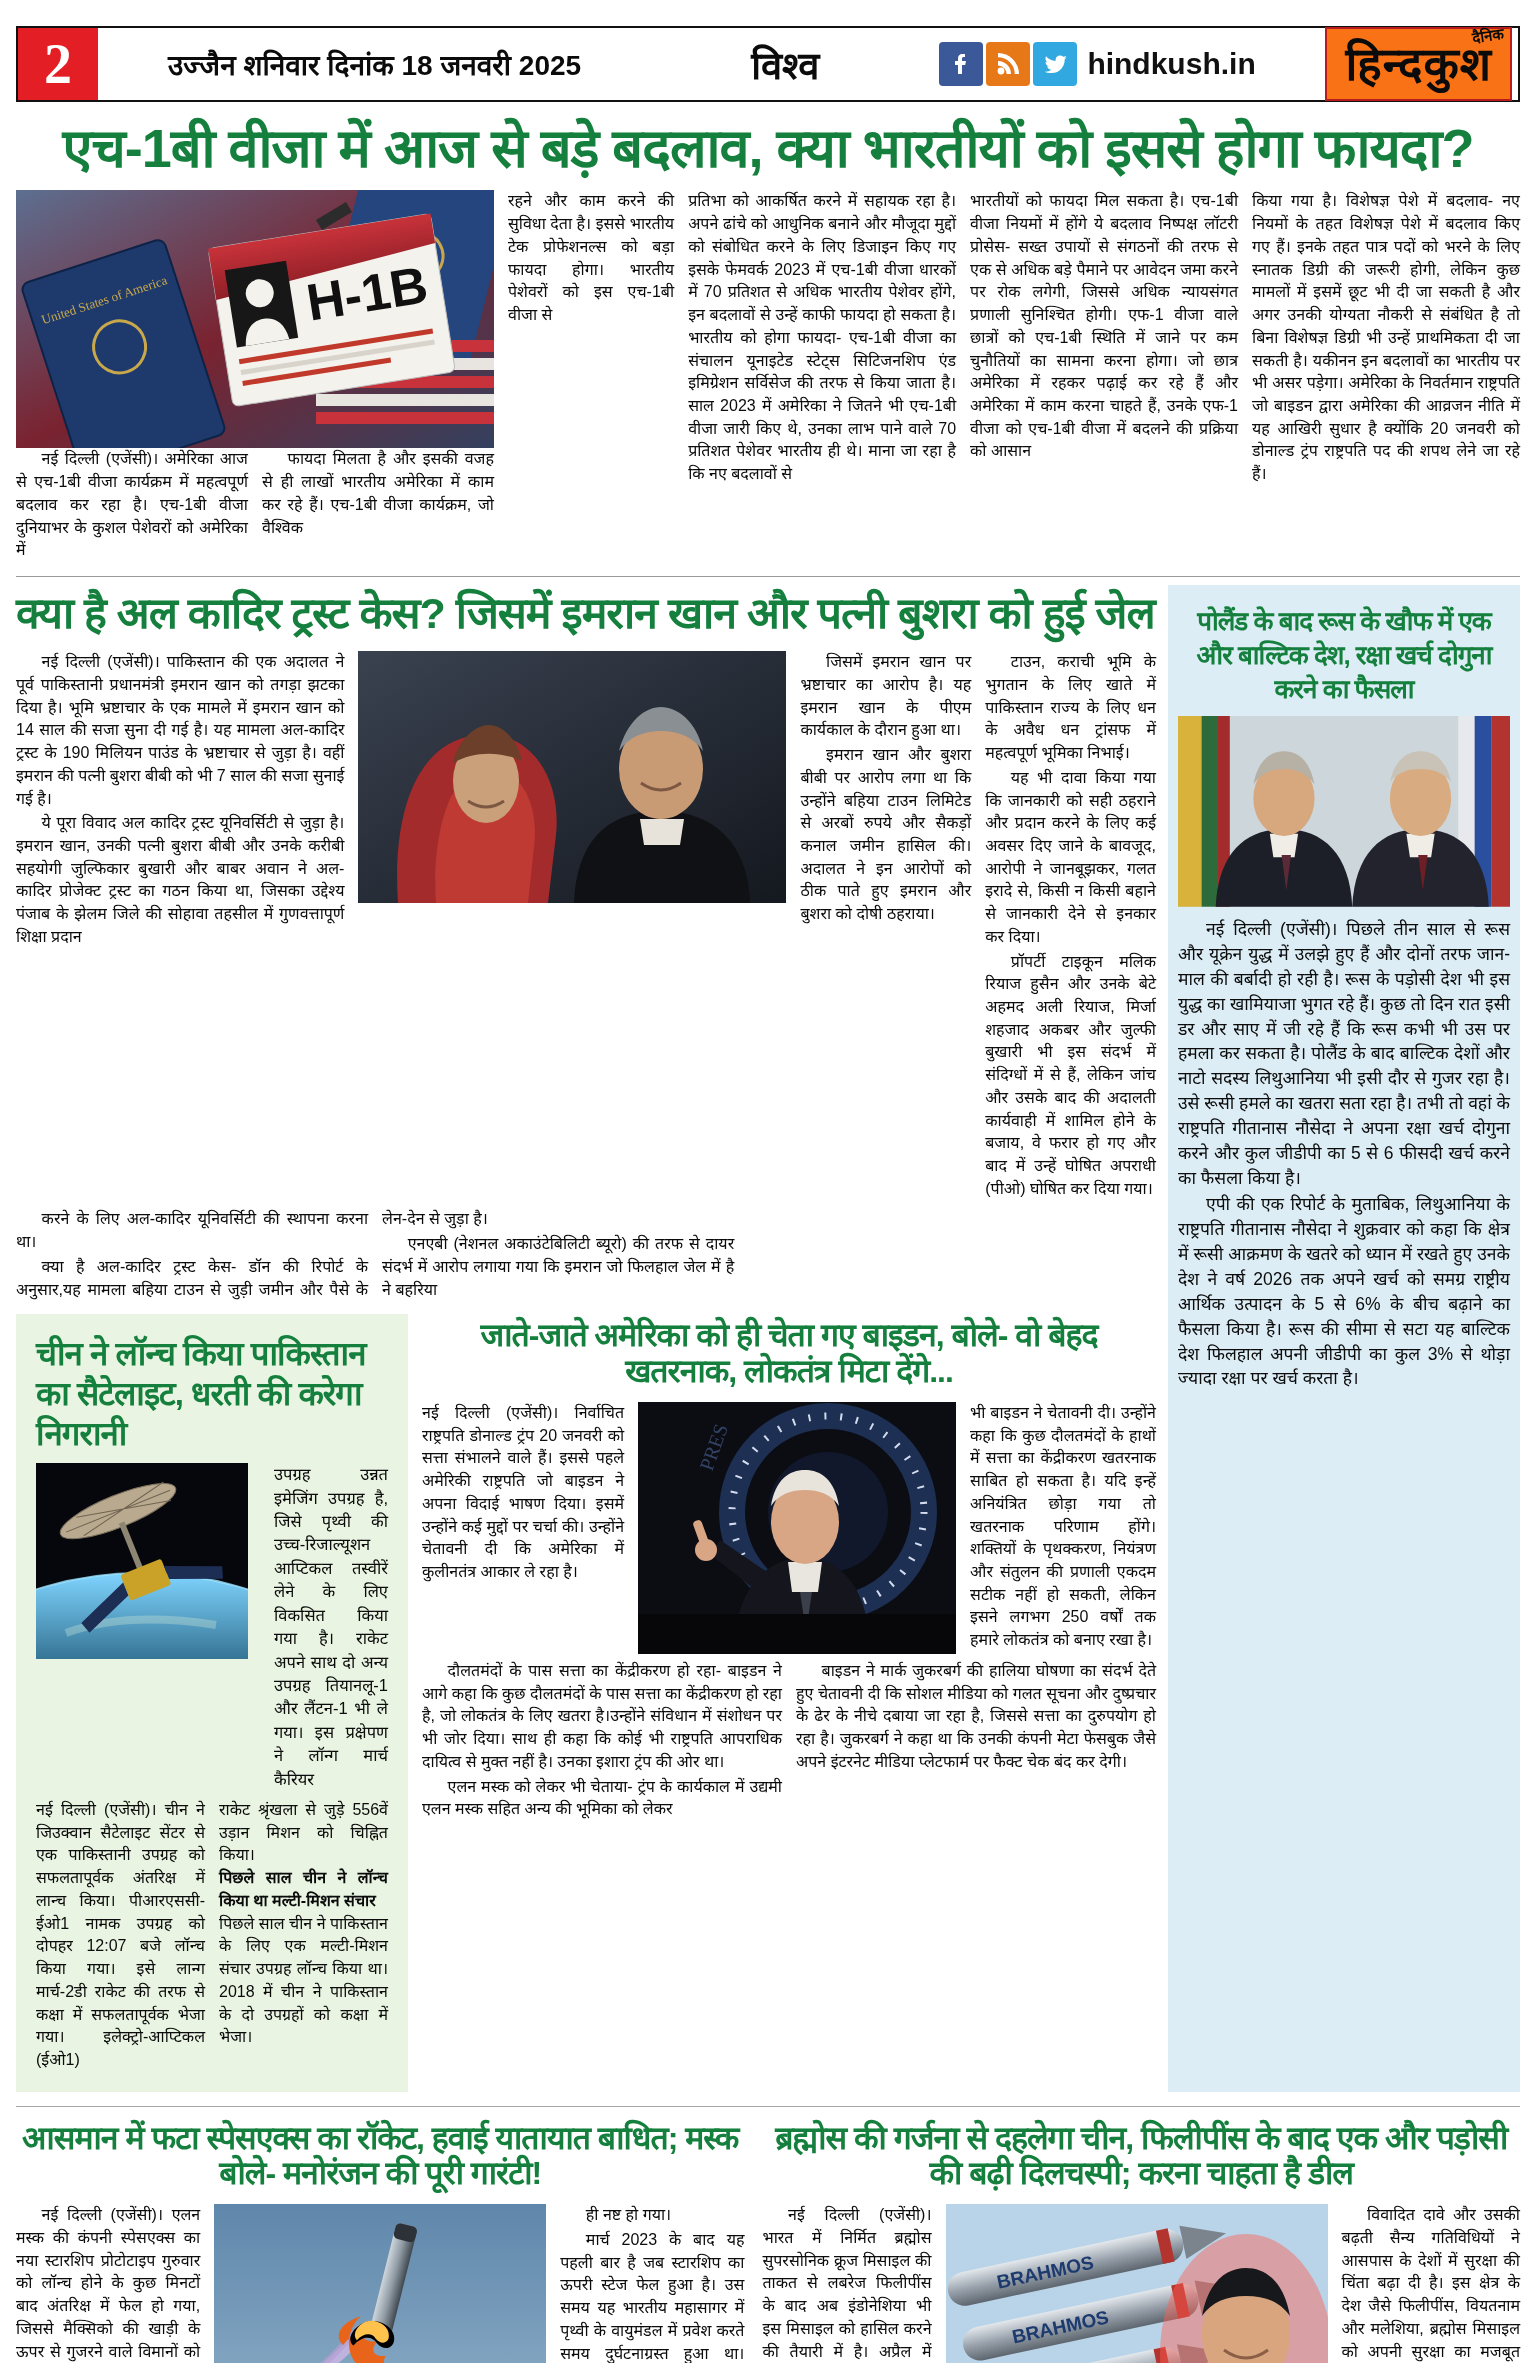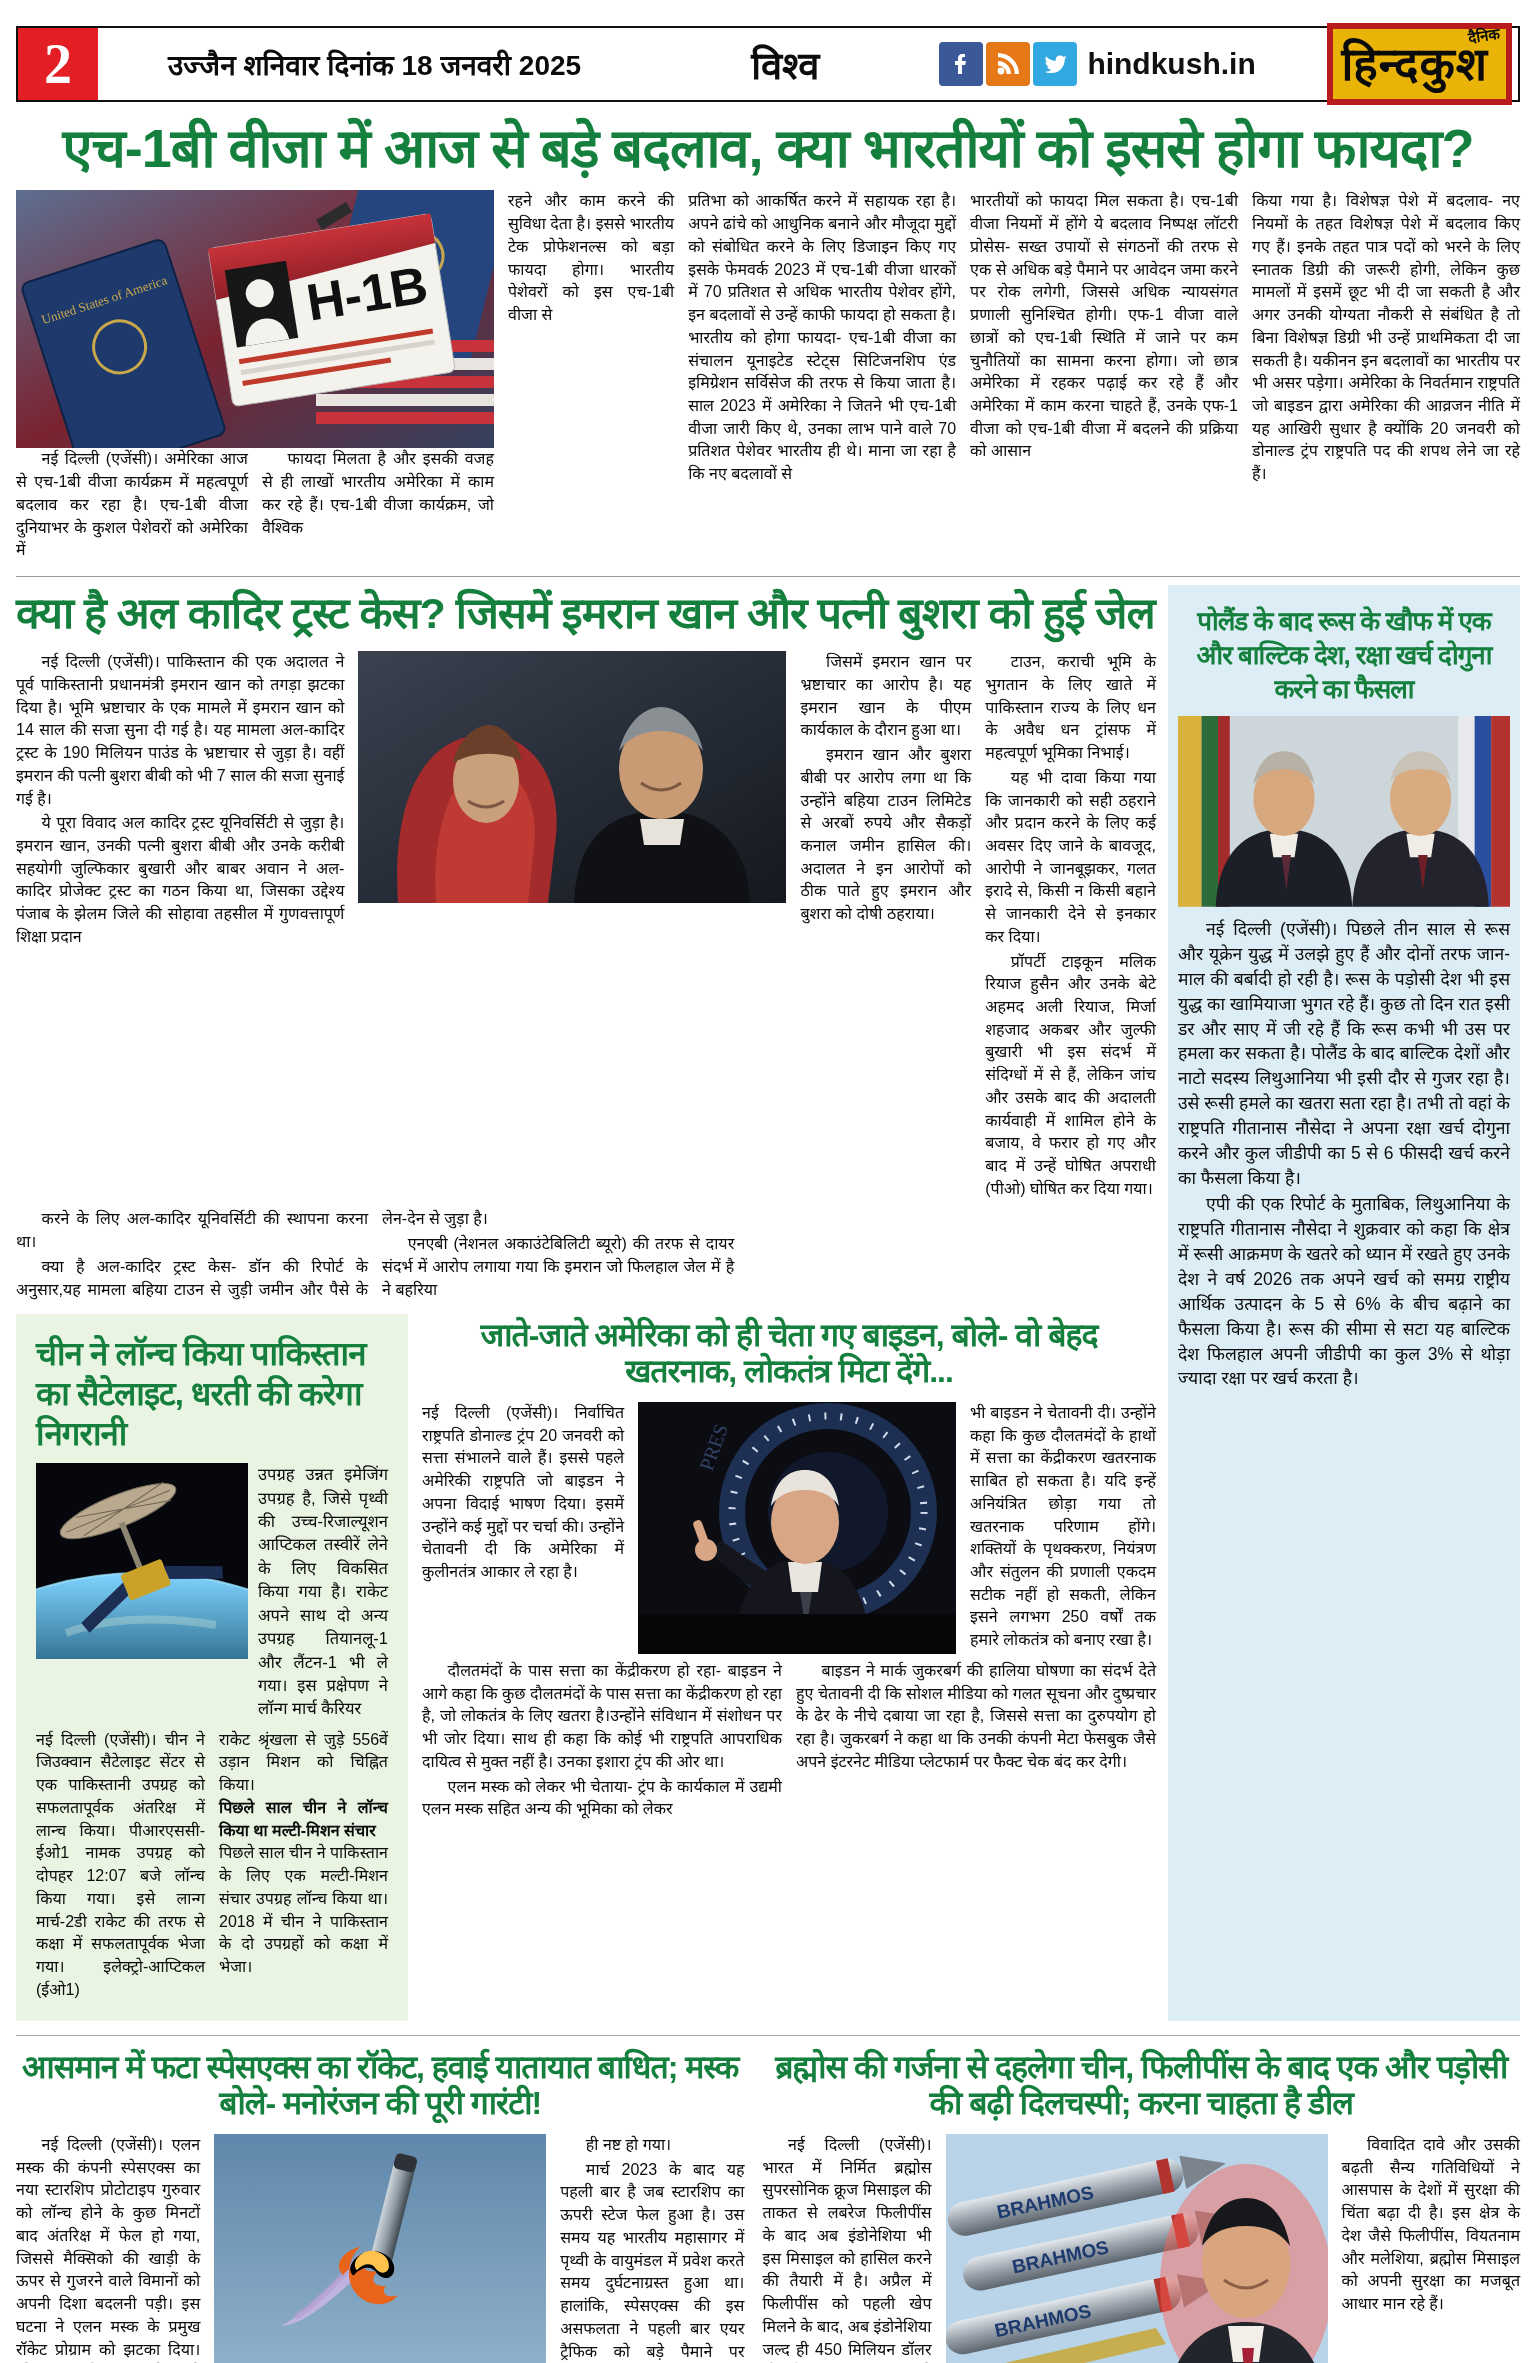--- a/index.html
+++ b/index.html
@@ -7,21 +7,21 @@
   .page{width:1504px;margin:0 auto;padding-top:26px;}
   
   .masthead-bar{border:2px solid #101010;height:72px;display:flex;align-items:center;background:#fff;}
   .pageno{width:80px;height:100%;background:#e31e24;color:#fff;display:flex;align-items:center;justify-content:center;font:bold 56px "Liberation Serif",serif;}
   .dateline{font-size:28px;font-weight:bold;margin-left:70px;white-space:nowrap;}
   .section-title{font-size:38px;font-weight:bold;margin-left:170px;}
   .social{display:flex;gap:3px;margin-left:120px;}
   .sq{width:44px;height:44px;border-radius:4px;display:flex;align-items:center;justify-content:center;}
   .sq svg{display:block;}
   .siteurl{font-size:30px;font-weight:bold;margin-left:10px;color:#111;}
-  .logo-box{margin-left:auto;margin-right:6px;border:6px solid #b91c1c;padding:2px 18px 6px 8px;position:relative;background:#eab308;}
+  .logo-box{margin-left:auto;margin-right:6px;border:2px solid #b91c1c;padding:2px 18px 6px 18px;position:relative;background:#f97316;}
   .logo-main{font:900 46px "Liberation Serif",serif;letter-spacing:1px;}
   .logo-tag{position:absolute;top:-4px;right:6px;font-size:15px;font-weight:bold;transform:rotate(-8deg);}
   
   .hl{font-weight:800;line-height:1.12;letter-spacing:-1px;color:#15803d;}
   .hl-xl{font-size:54px;text-align:center;margin:16px 0 12px;}
   .hl-lg{font-size:43px;margin:4px 0 14px;}
   .hl-md{font-size:32px;text-align:center;margin:4px 0 12px;}
   .hl-green{font-size:33px;line-height:1.2;margin:0 0 10px;}
   .hl-side{font-size:26px;line-height:1.3;margin:0 0 10px;text-align:center;}
   
@@ -185,21 +185,21 @@
         <div class="bodytext cols2" style="width:63%;margin-top:6px">
             <p>करने के लिए अल-कादिर यूनिवर्सिटी की स्थापना करना था।</p>
             <p>क्या है अल-कादिर ट्रस्ट केस- डॉन की रिपोर्ट के अनुसार,यह मामला बहिया टाउन से जुड़ी जमीन और पैसे के लेन-देन से जुड़ा है।</p>
             <p>एनएबी (नेशनल अकाउंटेबिलिटी ब्यूरो) की तरफ से दायर संदर्भ में आरोप लगाया गया कि इमरान जो फिलहाल जेल में है ने बहरिया</p>
           </div>
       </div>
 
       <div class="row" style="margin-top:12px">
         <div class="china-box">
           <h3 class="hl hl-green">चीन ने लॉन्च किया पाकिस्तान का सैटेलाइट, धरती की करेगा निगरानी</h3>
-          <div class="row" style="gap:10px">
+          <div class="row" style="gap:26px">
             <div class="imgbox" style="width:212px">
               <svg viewBox="0 0 212 196">
                 <rect width="212" height="196" fill="#05070c"></rect>
                 <defs>
                   <linearGradient id="earth" x1="0" y1="0" x2="0" y2="1">
                     <stop offset="0" stop-color="#7fd4ff"></stop>
                       <stop offset=".25" stop-color="#2e6b8a"></stop>
                       <stop offset="1" stop-color="#16384f"></stop>
                   </linearGradient>
                 </defs>

